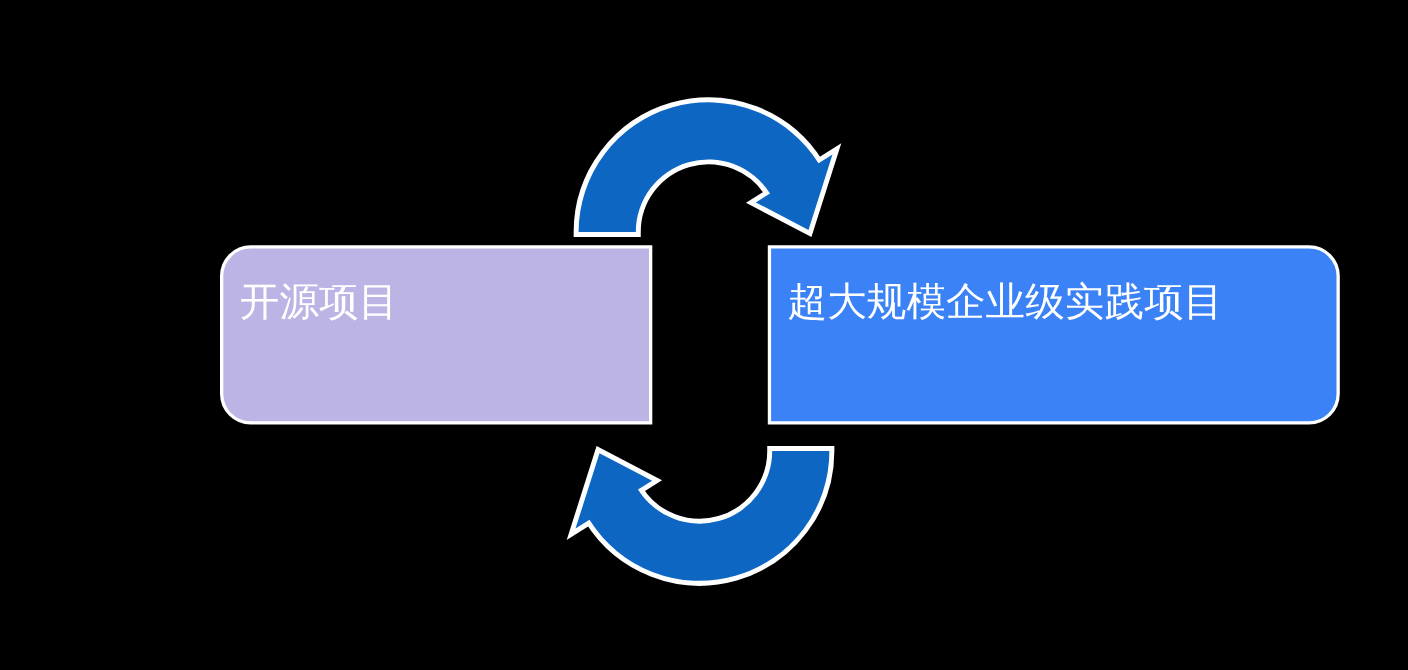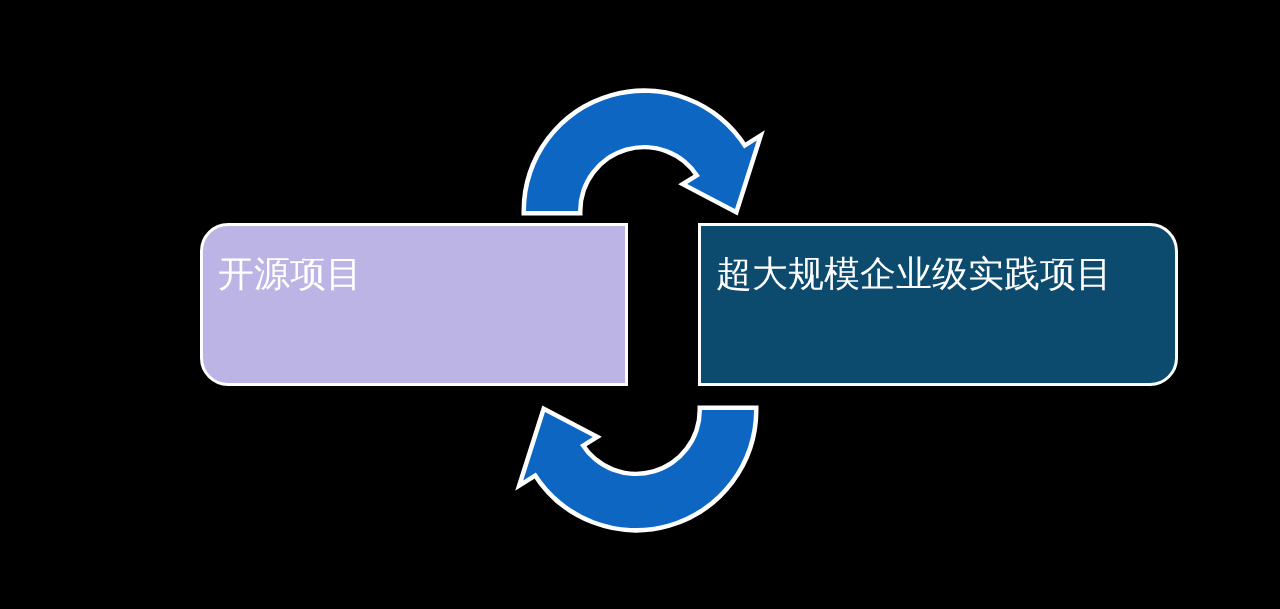--- a/index.html
+++ b/index.html
@@ -22,28 +22,28 @@
   }
   .node {
     position: absolute;
     top: 223px;
     height: 163px;
     box-sizing: border-box;
     border: 3px solid #ffffff;
   }
   .node-left {
     left: 200px;
-    width: 428px;
+    width: 393px;
     background: #BCB4E4;
     border-radius: 28px 0 0 28px;
   }
   .node-right {
     left: 698px;
-    width: 480px;
-    background: #0c4a6e;
+    width: 520px;
+    background: #3b82f6;
     border-radius: 0 28px 28px 0;
   }
   .node-label {
     color: #ffffff;
     font-size: 36px;
     line-height: 40px;
     padding: 28px 12px 0 15px;
     white-space: nowrap;
     overflow: hidden;
   }

